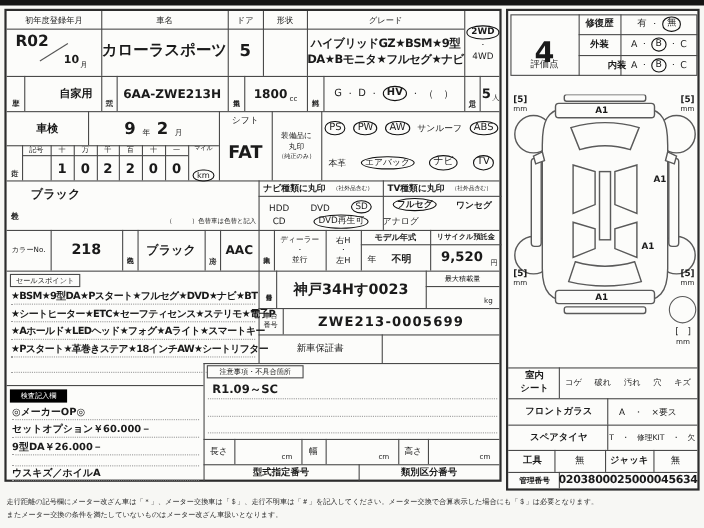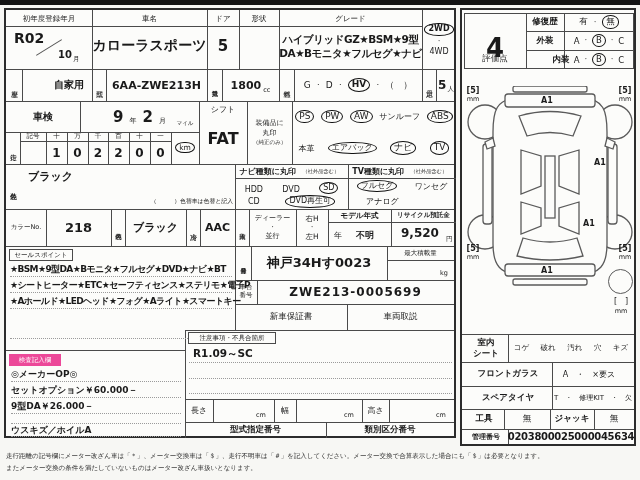--- a/index.html
+++ b/index.html
@@ -9,21 +9,21 @@
   .c{display:flex;align-items:center;justify-content:center;text-align:center;}
   .col{display:flex;flex-direction:column;align-items:center;justify-content:center;text-align:center;}
   .sa{display:flex;align-items:center;justify-content:space-around;}
   .panel{position:absolute;border:2px solid #2c2c2c;background:#fcfcfa;box-sizing:border-box;}
   .vl{width:0;border-left:1px solid #4a4a4a;}
   .hl{height:0;border-top:1px solid #4a4a4a;}
   .vert{writing-mode:vertical-rl;text-orientation:upright;letter-spacing:0;}
   .circ{display:inline-block;border:1.3px solid #111;border-radius:50%;padding:0 3px;line-height:1.3;}
   .dln{border-bottom:1px dotted #9b9b9b;}
   .tag{border:1px solid #4a4a4a;background:#fcfcfa;display:flex;align-items:center;justify-content:center;}
-  .tagdark{background:#ec4899;color:#fff;display:flex;align-items:center;justify-content:center;}
+  .tagdark{background:#000000;color:#fff;display:flex;align-items:center;justify-content:center;}
   .b{font-weight:700;}
   .f6{font-size:6.5px}.f7{font-size:7px}.f75{font-size:7.5px}.f8{font-size:8px}.f85{font-size:8.5px}
   .f9{font-size:9px}.f10{font-size:10px}.f105{font-size:10.5px}.f11{font-size:11px}
   .f12{font-size:12px}.f13{font-size:13px}.f14{font-size:14px}.f15{font-size:15px}.f16{font-size:16px}.f26{font-size:26px}
   .nw{white-space:nowrap;}
 </style>
 </head>
 <body>
 
 <div class="sheet">
@@ -125,21 +125,21 @@
     <div class="a c b f12" style="left:82px;top:131px;width:20px;height:23px;">2</div>
     <div class="a c b f12" style="left:102px;top:131px;width:21px;height:23px;">2</div>
     <div class="a c b f12" style="left:123px;top:131px;width:21px;height:23px;">0</div>
     <div class="a c b f12" style="left:144px;top:131px;width:21px;height:23px;">0</div>
     <div class="a vl" style="left:61px;top:122px;height:32px;"></div>
     <div class="a vl" style="left:82px;top:122px;height:32px;"></div>
     <div class="a vl" style="left:102px;top:122px;height:32px;"></div>
     <div class="a vl" style="left:123px;top:122px;height:32px;"></div>
     <div class="a vl" style="left:144px;top:122px;height:32px;"></div>
     <div class="a vl" style="left:165px;top:122px;height:32px;"></div>
-    <div class="a col" style="left:165px;top:110px;width:28px;height:32px;gap:14px;">
+    <div class="a col" style="left:165px;top:122px;width:28px;height:32px;gap:14px;">
       <span class="f6" style="transform:scale(0.85);">マイル</span>
       <span class="circ f75">km</span>
     </div>
 
     <div class="a vl" style="left:193px;top:91px;height:63px;"></div>
     <div class="a c f8" style="left:193px;top:93px;width:48px;height:12px;">シフト</div>
     <div class="a c b f16" style="left:193px;top:108px;width:48px;height:40px;">FAT</div>
 
     <div class="a vl" style="left:241px;top:91px;height:63px;"></div>
     <div class="a vl" style="left:286px;top:91px;height:63px;"></div>
@@ -174,25 +174,25 @@
     </div>
     <div class="a sa" style="left:229px;top:168px;width:113px;height:16px;align-items:flex-end;">
       <span class="f8">HDD</span>
       <span class="f8">DVD</span>
       <span class="circ f8">SD</span>
     </div>
     <div class="a sa" style="left:229px;top:184px;width:113px;height:15px;">
       <span class="f8">CD</span>
       <span class="circ f8">DVD再生可</span>
     </div>
-    <div class="a sa" style="left:342px;top:168px;width:108px;height:16px;">
+    <div class="a sa" style="left:342px;top:168px;width:108px;height:16px;font-weight:bold;">
       <span class="circ f8">フルセグ</span>
       <span class="f8">ワンセグ</span>
     </div>
-    <div class="a" style="left:342px;top:184px;width:108px;height:15px;display:flex;align-items:center;padding-left:18px;">
+    <div class="a" style="left:342px;top:184px;width:108px;height:15px;display:flex;align-items:center;">
       <span class="f8">アナログ</span>
     </div>
 
     <div class="a c vert f7" style="left:0;top:154px;width:14px;height:45px;">外装色</div>
     <div class="a b f11" style="left:22px;top:159px;">ブラック</div>
     <div class="a f6" style="left:60px;top:187px;width:167px;text-align:right;transform:scale(0.9);transform-origin:right;">（　　　）色替車は色替と記入</div>
     <div class="a hl" style="left:0;top:199px;width:448px;"></div>
 
     <div class="a vl" style="left:40px;top:199px;height:37px;"></div>
     <div class="a vl" style="left:105px;top:199px;height:37px;"></div>
@@ -242,29 +242,29 @@
     <div class="a vl" style="left:251px;top:270px;height:24px;"></div>
     <div class="a col" style="left:229px;top:270px;width:22px;height:24px;line-height:1.2;">
       <span class="f6">車台</span>
       <span class="f6">番号</span>
     </div>
     <div class="a c b f12" style="left:251px;top:270px;width:197px;height:24px;letter-spacing:1px;">ZWE213-0005699</div>
     <div class="a hl" style="left:229px;top:294px;width:219px;"></div>
 
     <div class="a vl" style="left:341px;top:294px;height:26px;"></div>
     <div class="a c f85" style="left:229px;top:294px;width:112px;height:26px;">新車保証書</div>
-    <div class="a c f85" style="left:341px;top:294px;width:107px;height:26px;">車両取説</div>
     <div class="a hl" style="left:179px;top:320px;width:269px;"></div>
     <div class="a vl" style="left:179px;top:320px;height:108px;"></div>
     <div class="a hl" style="left:0;top:340px;width:179px;"></div>
 
     <div class="a tag f6" style="left:3px;top:239px;width:64px;height:12px;">セールスポイント</div>
-    <div class="a dln b f9 nw" style="left:4px;top:253px;width:222px;height:14px;letter-spacing:-0.6px;">★BSM★9型DA★Bモニタ★フルセグ★DVD★ナビ★BT</div>
+    <div class="a dln b f9 nw" style="left:4px;top:253px;width:222px;height:14px;letter-spacing:-0.6px;">★BSM★9型DA★Pスタート★フルセグ★DVD★ナビ★BT</div>
     <div class="a dln b f9 nw" style="left:4px;top:269px;width:222px;height:14px;letter-spacing:-0.6px;">★シートヒーター★ETC★セーフティセンス★ステリモ★電子P</div>
     <div class="a dln b f9 nw" style="left:4px;top:285px;width:222px;height:14px;letter-spacing:-0.6px;">★Aホールド★LEDヘッド★フォグ★Aライト★スマートキー</div>
+    <div class="a dln b f9 nw" style="left:4px;top:301px;width:222px;height:14px;letter-spacing:-0.6px;">★Pスタート★革巻きステア★18インチAW★シートリフター</div>
     <div class="a dln" style="left:4px;top:317px;width:222px;height:12px;"></div>
 
     <div class="a tagdark f6" style="left:3px;top:344px;width:52px;height:12px;">検査記入欄</div>
     <div class="a dln b f9 nw" style="left:5px;top:358px;width:170px;height:14px;">◎メーカーOP◎</div>
     <div class="a dln b f9 nw" style="left:5px;top:374px;width:170px;height:14px;">セットオプション￥60.000－</div>
     <div class="a dln b f9 nw" style="left:5px;top:390px;width:170px;height:14px;">9型DA￥26.000－</div>
     <div class="a dln b f9 nw" style="left:5px;top:402px;width:170px;height:12px;"></div>
     <div class="a dln b f9 nw" style="left:5px;top:414px;width:170px;height:13px;">ウスキズ／ホイルA</div>
 
     <div class="a tag f6" style="left:182px;top:322px;width:88px;height:12px;">注意事項・不具合箇所</div>

